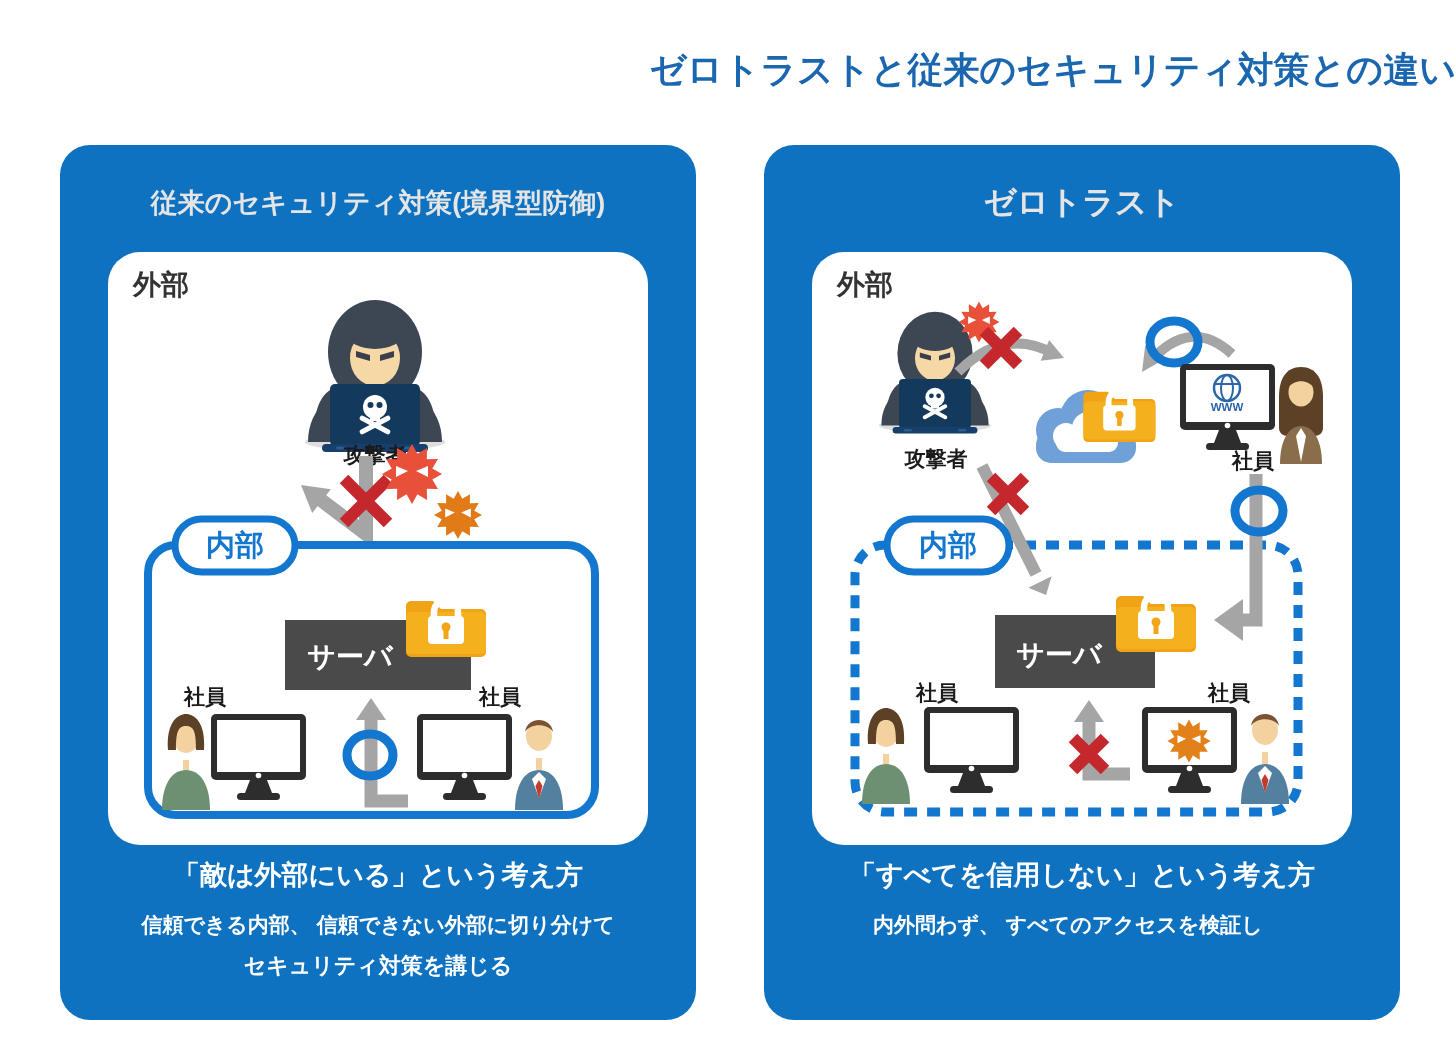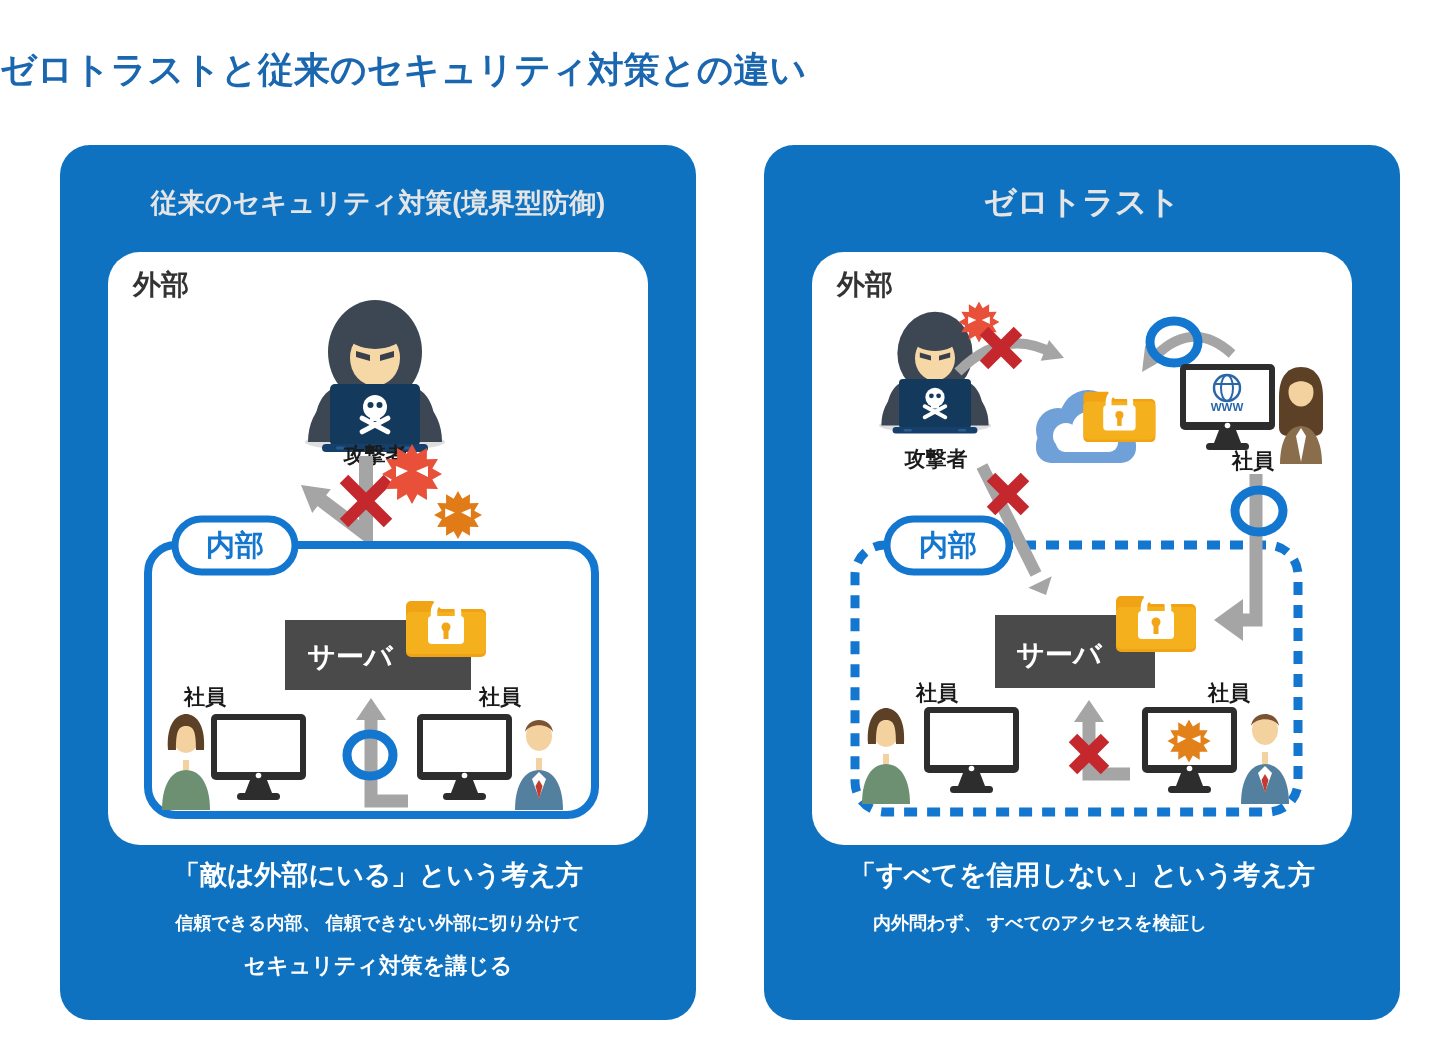--- a/index.html
+++ b/index.html
@@ -3,21 +3,21 @@
 <meta charset="utf-8">
 <style>
   html,body{margin:0;padding:0}
   body{
     width:1456px;height:1058px;position:relative;overflow:hidden;
     background:#ffffff;
     font-family:"Liberation Sans","DejaVu Sans",sans-serif;
   }
   .title{
     position:absolute;top:46px;left:0;width:100%;margin:0;
-    text-align:left;font-size:36px;font-weight:bold;color:#1a67b0;
+    text-align:right;font-size:36px;font-weight:bold;color:#1a67b0;
     white-space:nowrap;
   }
   .panel{
     position:absolute;top:145px;width:636px;height:875px;
     background:#0e72c0;border-radius:30px;
   }
   .panel.left{left:60px}
   .panel.right{left:764px}
   .panel-header{
     position:absolute;top:40px;left:0;width:100%;margin:0;
@@ -27,21 +27,21 @@
   .panel.right .panel-header{font-size:32px;top:36px}
   .white-area{
     position:absolute;left:48px;top:107px;width:540px;height:593px;
     background:#ffffff;
     border-radius:32px;
   }
   .caption{position:absolute;top:712px;left:0;width:100%;height:160px;color:#fff}
   .headline{position:absolute;top:0;left:0;width:100%;text-align:center;
     font-size:27px;font-weight:bold;white-space:nowrap}
   .cap-line1{position:absolute;top:54px;left:0;width:100%;text-align:center;
-    font-size:18px;font-weight:bold;white-space:nowrap}
+    font-size:21px;font-weight:bold;white-space:nowrap}
   .cap-line2{position:absolute;top:94px;left:0;width:100%;text-align:center;
     font-size:22px;font-weight:bold;white-space:nowrap}
   .panel.right .cap-line1,.panel.right .cap-line2{
     text-align:center;left:109px;width:auto}
   
   text{font-family:"Liberation Sans","DejaVu Sans",sans-serif}
   .t-area{font-size:28px;font-weight:bold;fill:#333333}
   .t-small{font-size:21px;font-weight:bold;fill:#1a1a1a;text-anchor:middle}
   .t-inside{font-size:29px;font-weight:bold;fill:#1377d0;text-anchor:middle}
   .t-server{font-size:28px;font-weight:bold;fill:#ffffff;text-anchor:middle}

